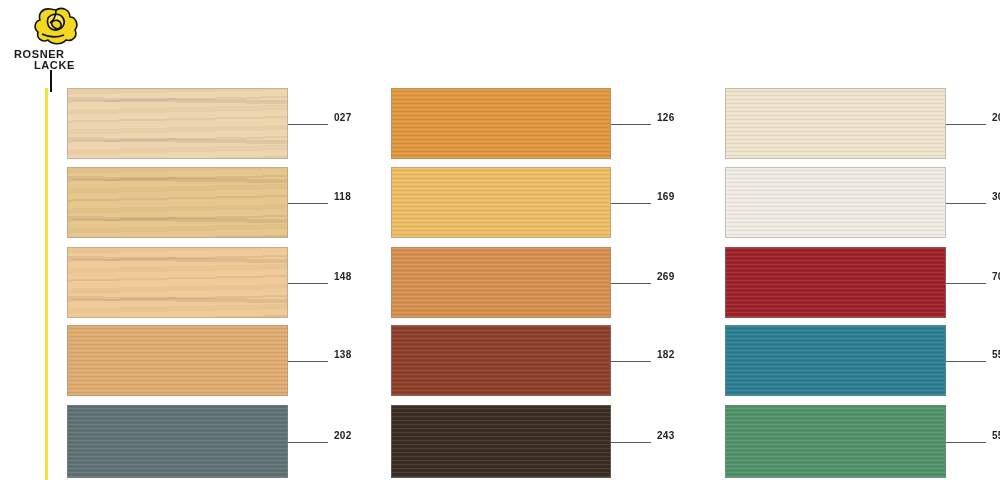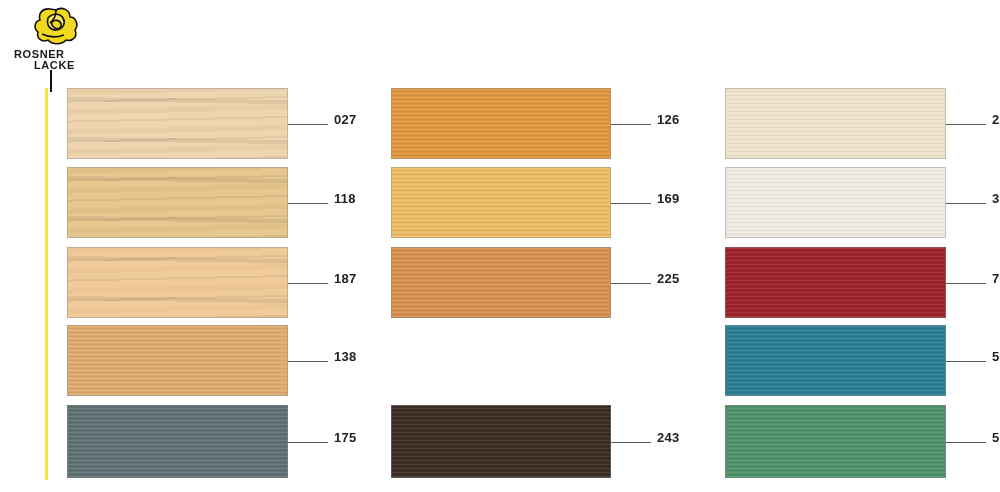--- a/index.html
+++ b/index.html
@@ -156,21 +156,21 @@
 
   
   .leader {
     position: absolute;
     height: 1px;
     background: #5b5b5b;
   }
   .code {
     position: absolute;
     font-family: "Liberation Sans", sans-serif;
-    font-size: 13px;
+    font-size: 10px;
     font-weight: bold;
     color: #222222;
     letter-spacing: 0.3px;
     white-space: nowrap;
   }
 </style>
 </head>
 <body>
 
 <div id="page">
@@ -209,56 +209,63 @@
           <div class="grain wavy"></div>
         </div>
         <div class="leader" style="left: 221px; top: 36px; width: 40px;"></div>
         <div class="code" style="left: 267px; top: 24px;">118</div>
       </div>
       <div class="swatch-cell" style="left: 67px; top: 247px; width: 301px; height: 71px;">
         <div class="swatch" title="128" style="width: 221px; height: 71px; background: rgb(239, 200, 148);">
           <div class="grain wavy"></div>
         </div>
         <div class="leader" style="left: 221px; top: 36px; width: 40px;"></div>
-        <div class="code" style="left: 267px; top: 24px;">187</div>
+        <div class="code" style="left: 267px; top: 24px;">148</div>
       </div>
       <div class="swatch-cell" style="left: 67px; top: 325px; width: 301px; height: 73px;">
         <div class="swatch" title="138" style="width: 221px; height: 71px; background: rgb(223, 172, 112);">
           <div class="grain fine"></div>
         </div>
         <div class="leader" style="left: 221px; top: 36px; width: 40px;"></div>
         <div class="code" style="left: 267px; top: 24px;">138</div>
       </div>
       <div class="swatch-cell" style="left: 67px; top: 405px; width: 301px; height: 73px;">
         <div class="swatch" title="117" style="width: 221px; height: 73px; background: rgb(95, 113, 116);">
           <div class="grain fine"></div>
         </div>
         <div class="leader" style="left: 221px; top: 37px; width: 40px;"></div>
-        <div class="code" style="left: 267px; top: 25px;">175</div>
+        <div class="code" style="left: 267px; top: 25px;">202</div>
       </div>
       <div class="swatch-cell" style="left: 391px; top: 88px; width: 300px; height: 83px;">
         <div class="swatch" title="126" style="width: 220px; height: 71px; background: rgb(224, 151, 63);">
           <div class="grain fine"></div>
         </div>
         <div class="leader" style="left: 220px; top: 36px; width: 40px;"></div>
         <div class="code" style="left: 266px; top: 24px;">126</div>
       </div>
       <div class="swatch-cell" style="left: 391px; top: 167px; width: 300px; height: 59px;">
         <div class="swatch" title="169" style="width: 220px; height: 71px; background: rgb(237, 189, 102);">
           <div class="grain fine"></div>
         </div>
         <div class="leader" style="left: 220px; top: 36px; width: 40px;"></div>
         <div class="code" style="left: 266px; top: 24px;">169</div>
       </div>
       <div class="swatch-cell" style="left: 391px; top: 247px; width: 300px; height: 71px;">
         <div class="swatch" title="179" style="width: 220px; height: 71px; background: rgb(215, 143, 79);">
           <div class="grain fine"></div>
         </div>
         <div class="leader" style="left: 220px; top: 36px; width: 40px;"></div>
-        <div class="code" style="left: 266px; top: 24px;">225</div>
+        <div class="code" style="left: 266px; top: 24px;">269</div>
+      </div>
+      <div class="swatch-cell" style="left: 391px; top: 325px; width: 300px; height: 71px;">
+        <div class="swatch" title="182" style="width: 220px; height: 71px; background: rgb(142, 63, 44);">
+          <div class="grain fine"></div>
+        </div>
+        <div class="leader" style="left: 220px; top: 36px; width: 40px;"></div>
+        <div class="code" style="left: 266px; top: 24px;">182</div>
       </div>
       <div class="swatch-cell" style="left: 391px; top: 405px; width: 300px; height: 73px;">
         <div class="swatch" title="133" style="width: 220px; height: 73px; background: rgb(59, 45, 35);">
           <div class="grain fine"></div>
         </div>
         <div class="leader" style="left: 220px; top: 37px; width: 40px;"></div>
         <div class="code" style="left: 266px; top: 25px;">243</div>
       </div>
       <div class="swatch-cell" style="left: 725px; top: 88px; width: 301px; height: 71px;">
         <div class="swatch" title="200" style="width: 221px; height: 71px; background: rgb(239, 228, 205);">

